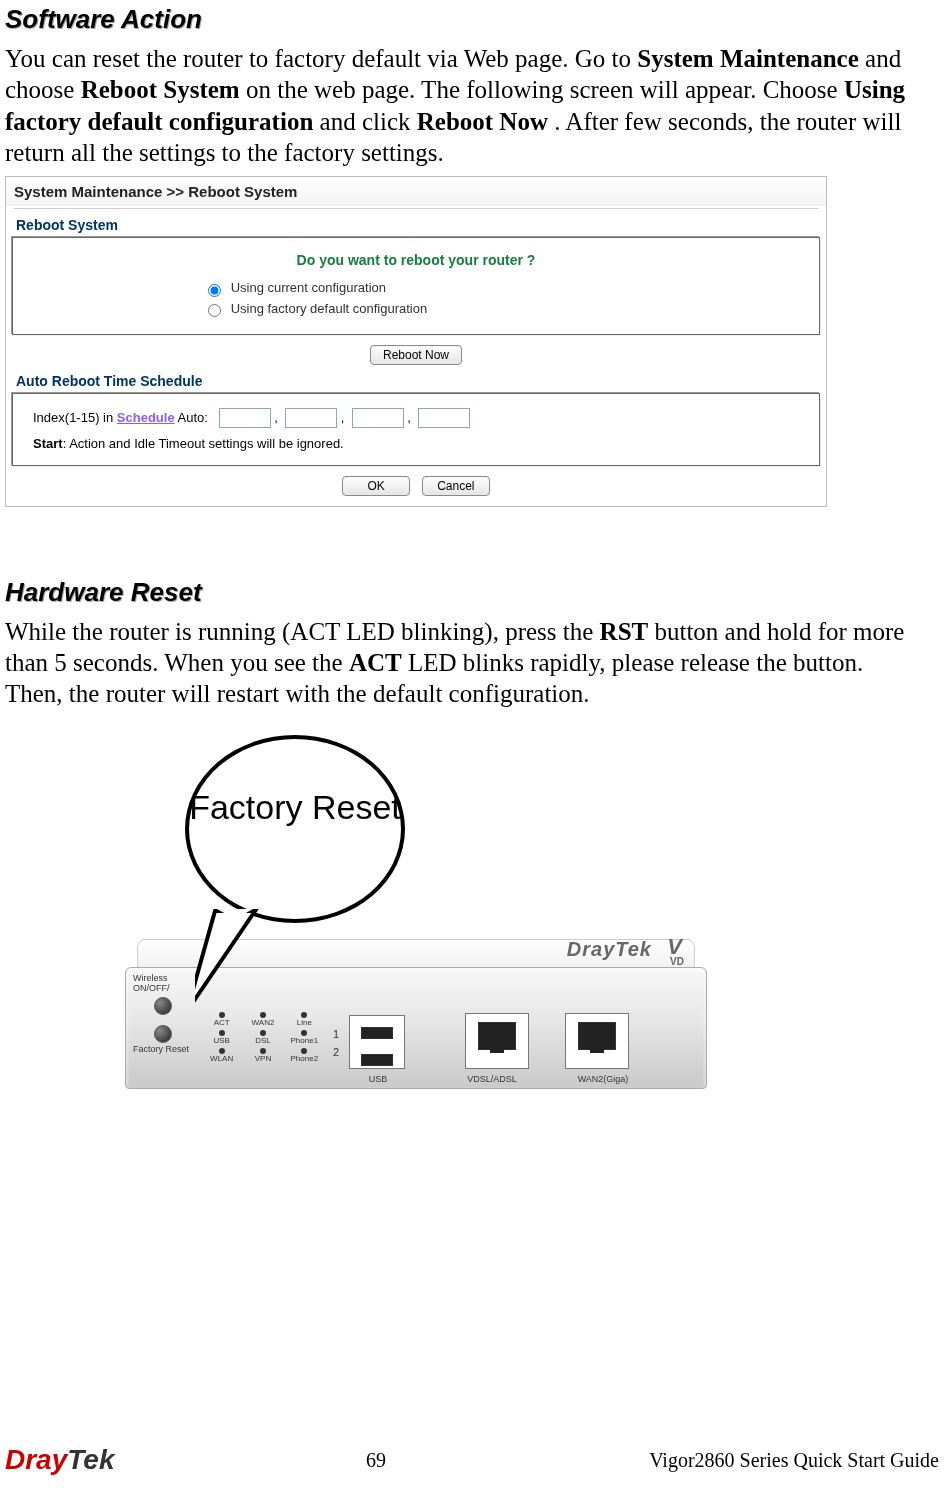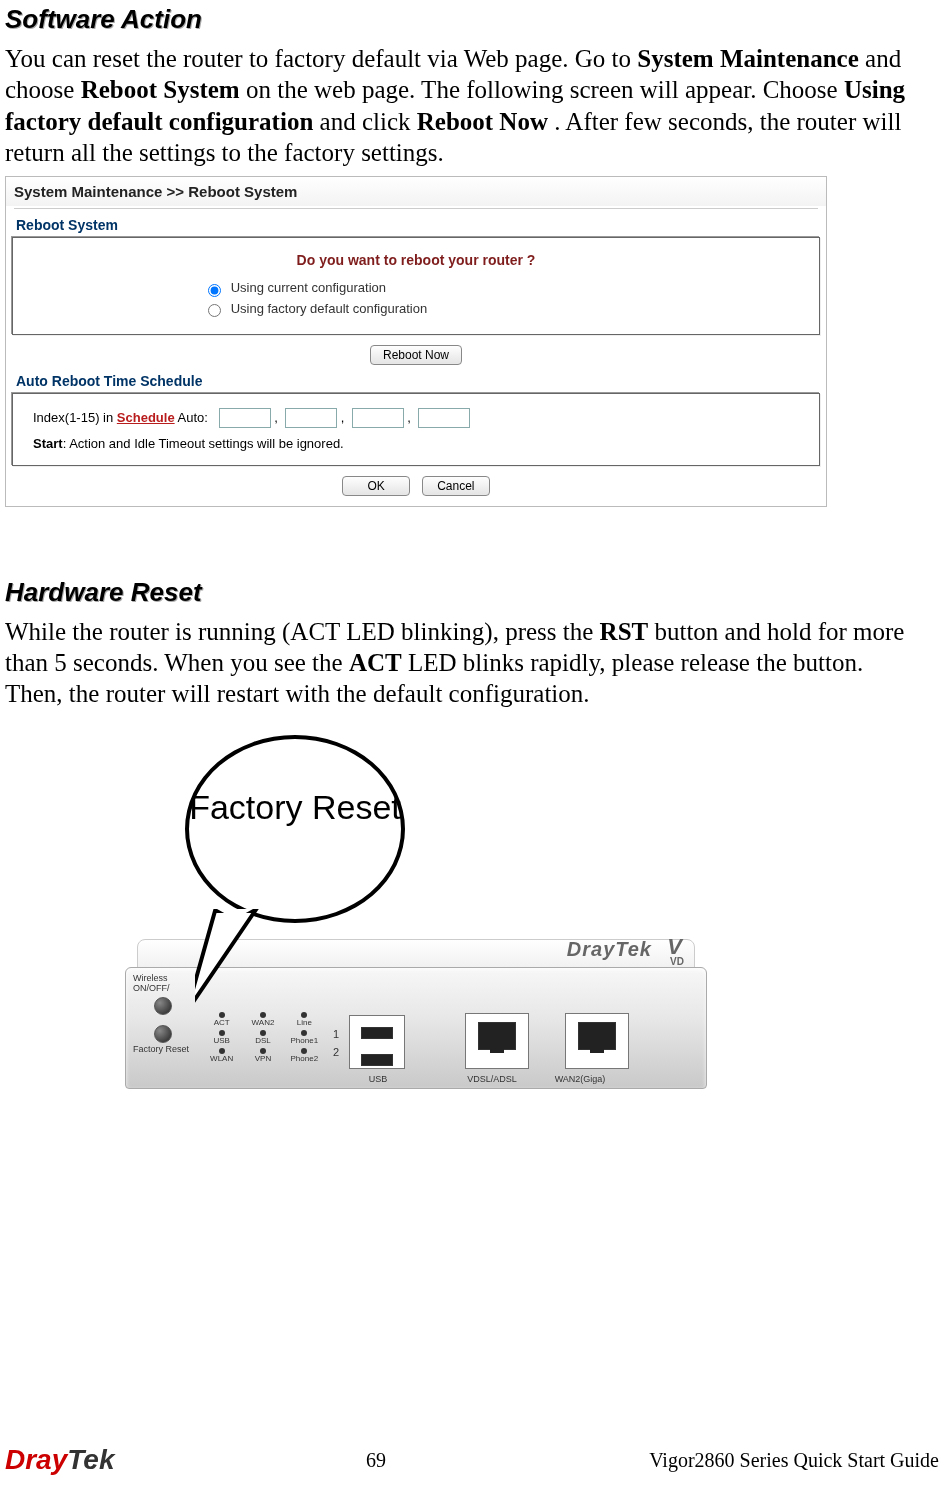--- a/index.html
+++ b/index.html
@@ -65,21 +65,21 @@
     margin: 0 6px 10px 6px;
     border: 1px solid #666;
     box-shadow: -1px -1px 0 #999, 1px 1px 0 #eee;
     background: #fff;
     padding: 14px 10px 14px 10px;
   }
   .router-question {
     text-align: center;
     font-family: Arial, Helvetica, sans-serif;
     font-size: 14px;
-    color: #7f1d1d;
+    color: #15803d;
     font-weight: bold;
     margin-bottom: 10px;
   }
   .router-radio-group {
     margin-left: 180px;
     font-family: Verdana, Arial, sans-serif;
     font-size: 13px;
     color: #333;
     line-height: 1.6;
   }
@@ -104,21 +104,21 @@
     box-shadow: inset 0 0 1px #fff;
     cursor: pointer;
   }
   .sched-row {
     margin: 0 0 8px 10px;
     font-family: Verdana, Arial, sans-serif;
     font-size: 13px;
   }
   .sched-link {
     font-weight: bold;
-    color: #b91c1c;
+    color: #8b5cf6;
   }
   .sched-input {
     width: 46px;
     height: 18px;
     border: 1px solid #8aa;
     font-size: 12px;
     padding: 0 2px;
     background: #fff;
   }
   .sched-note {
@@ -269,21 +269,21 @@
   }
   .wan2-port {
     left: 480px;
     width: 54px;
     height: 44px;
     padding: 6px 4px 4px 4px;
     text-align: center;
   }
   .port-label.usb   { left: 270px; bottom: 15px; width: 46px; }
   .port-label.vdsl  { left: 372px; bottom: 15px; width: 70px; }
-  .port-label.wan2  { left: 460px; bottom: 15px; width: 70px; }
+  .port-label.wan2  { left: 483px; bottom: 15px; width: 70px; }
   .brand-text {
     position: absolute;
     right: 42px;
     top: -6px;
     font-family: Arial, sans-serif;
     color: #666;
     transform: scaleY(1);
   }
   .brand-text .big {
     font-size: 20px;

